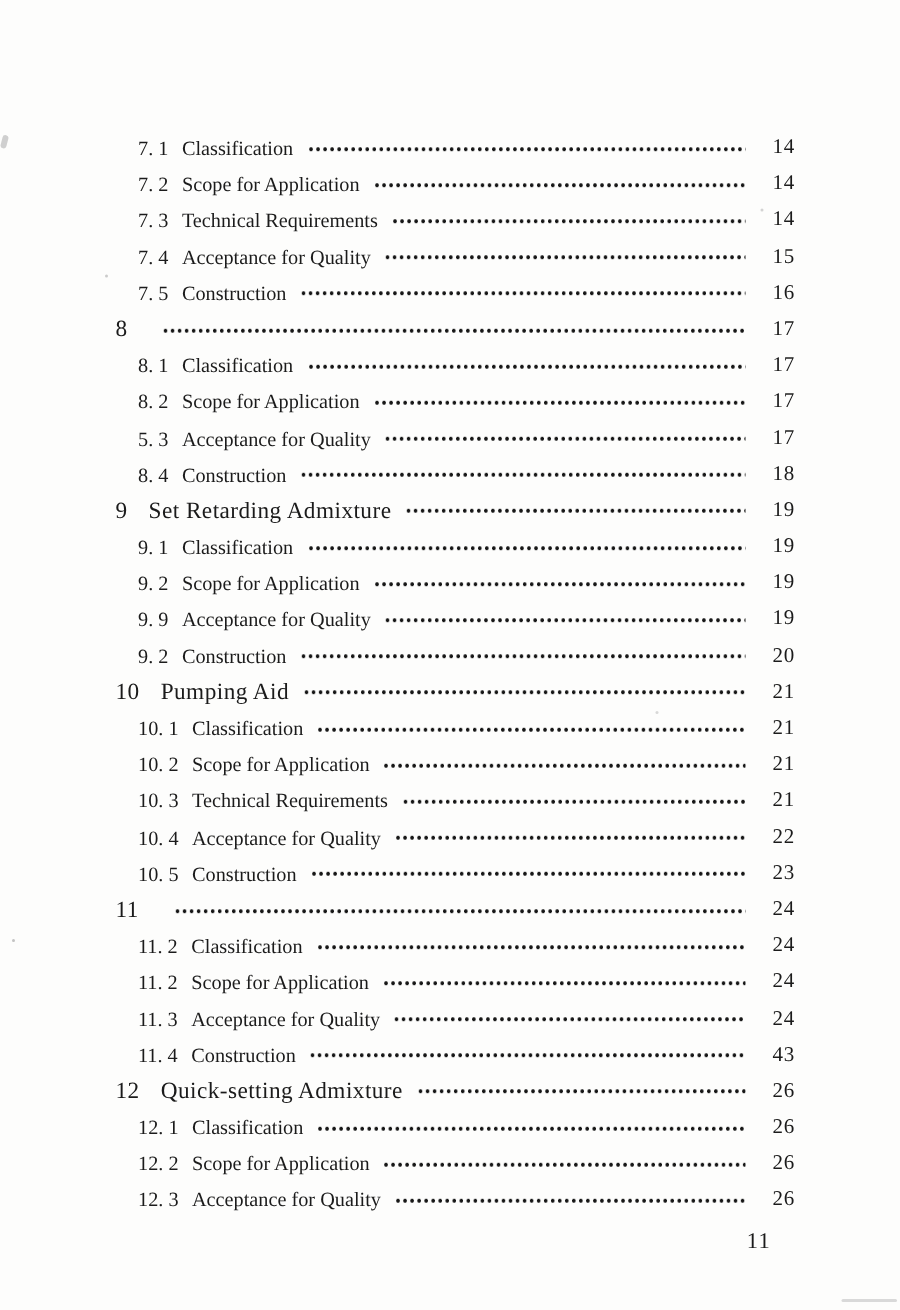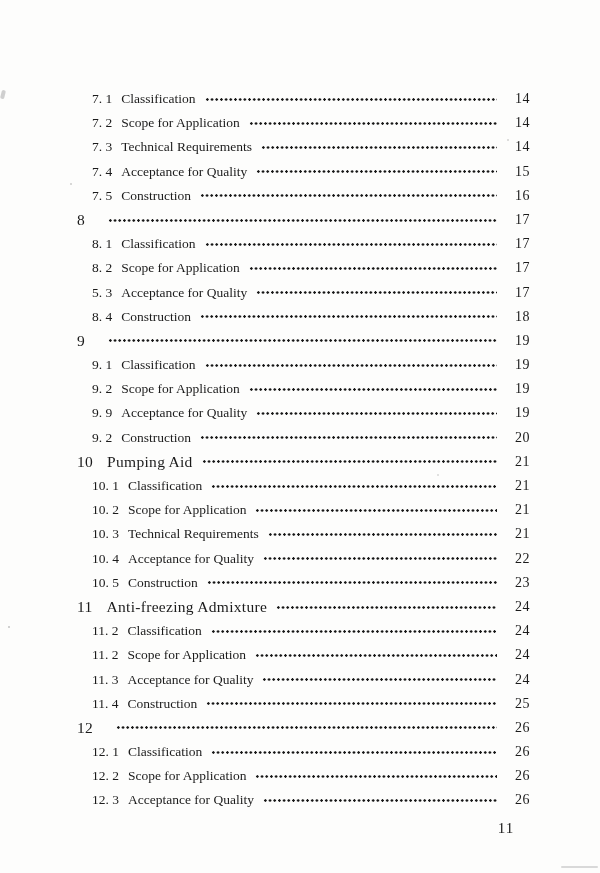--- a/index.html
+++ b/index.html
@@ -136,20 +136,21 @@
     <span class="toc-page">17</span>
   </div>
       <div class="toc-row sub">
     <span class="toc-num">8. 4</span>
     <span class="toc-title">Construction</span>
     <span class="dots"></span>
     <span class="toc-page">18</span>
   </div>
       <div class="toc-row main">
     <span class="toc-num">9</span>
+    <span class="toc-title">Set Retarding Admixture</span>
     <span class="dots"></span>
     <span class="toc-page">19</span>
   </div>
       <div class="toc-row sub">
     <span class="toc-num">9. 1</span>
     <span class="toc-title">Classification</span>
     <span class="dots"></span>
     <span class="toc-page">19</span>
   </div>
       <div class="toc-row sub">
@@ -201,21 +202,20 @@
     <span class="toc-page">22</span>
   </div>
       <div class="toc-row sub">
     <span class="toc-num">10. 5</span>
     <span class="toc-title">Construction</span>
     <span class="dots"></span>
     <span class="toc-page">23</span>
   </div>
       <div class="toc-row main">
     <span class="toc-num">11</span>
-    <span class="toc-title">Anti-freezing Admixture</span>
     <span class="dots"></span>
     <span class="toc-page">24</span>
   </div>
       <div class="toc-row sub">
     <span class="toc-num">11. 2</span>
     <span class="toc-title">Classification</span>
     <span class="dots"></span>
     <span class="toc-page">24</span>
   </div>
       <div class="toc-row sub">
@@ -227,24 +227,25 @@
       <div class="toc-row sub">
     <span class="toc-num">11. 3</span>
     <span class="toc-title">Acceptance for Quality</span>
     <span class="dots"></span>
     <span class="toc-page">24</span>
   </div>
       <div class="toc-row sub">
     <span class="toc-num">11. 4</span>
     <span class="toc-title">Construction</span>
     <span class="dots"></span>
-    <span class="toc-page">25</span>
+    <span class="toc-page">43</span>
   </div>
       <div class="toc-row main">
     <span class="toc-num">12</span>
+    <span class="toc-title">Quick-setting Admixture</span>
     <span class="dots"></span>
     <span class="toc-page">26</span>
   </div>
       <div class="toc-row sub">
     <span class="toc-num">12. 1</span>
     <span class="toc-title">Classification</span>
     <span class="dots"></span>
     <span class="toc-page">26</span>
   </div>
       <div class="toc-row sub">

